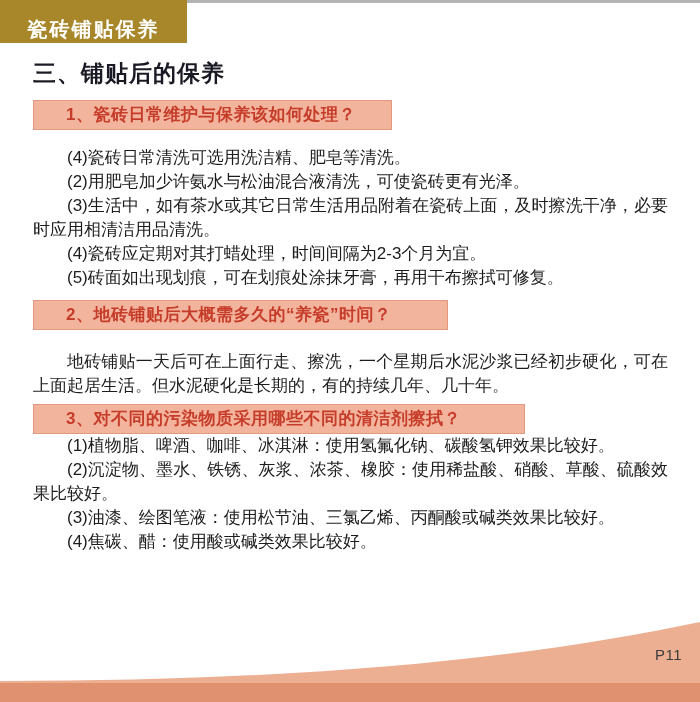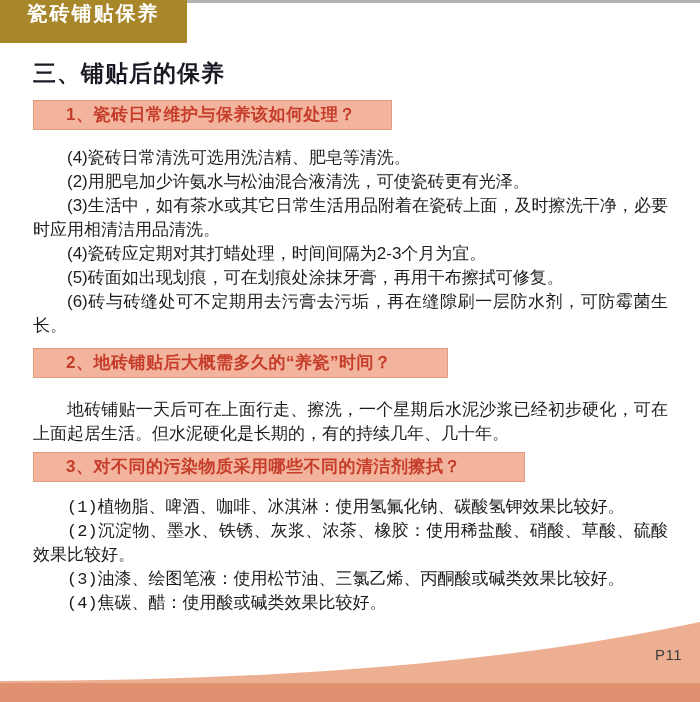--- a/index.html
+++ b/index.html
@@ -7,21 +7,21 @@
     --title-text:#1A1A24; --body-text:#1C1C1C; --top-line:#B3B3B3;
     --wave-light:#EDAF92; --wave-dark:#E09270; --page-number-text:#3C3C3C;
   }
   *{margin:0;padding:0;box-sizing:border-box;}
   html,body{width:700px;height:702px;overflow:hidden;background:#fff;
     font-family:"Liberation Sans","DejaVu Sans",sans-serif;}
   .page{position:relative;width:700px;height:702px;background:#fff;overflow:hidden;}
 
   .top-line{position:absolute;top:0;left:0;width:700px;height:3px;background:var(--top-line);z-index:1;}
   .badge{position:absolute;top:0;left:0;width:187px;height:43px;background:var(--badge-bg);
-    z-index:2;display:flex;align-items:flex-start;justify-content:center;}
+    z-index:2;display:flex;align-items:flex-end;justify-content:center;}
   .badge span{color:#fff;font-size:20px;font-weight:bold;letter-spacing:2px;}
 
   .content{position:relative;z-index:1;padding:0 32px 0 33px;}
   .page-title{margin-top:56px;line-height:34px;text-align:left;font-size:23px;font-weight:bold;
     color:var(--title-text);letter-spacing:1px;}
 
   .sec-heading{height:30px;line-height:28px;background:var(--header-bg);
     border:1px solid var(--header-border);padding-left:32px;
     color:var(--header-text);font-size:17px;font-weight:bold;letter-spacing:0.5px;}
   .hw-1{width:359px;}
@@ -29,21 +29,21 @@
   .hw-3{width:492px;}
 
   .sec-body{font-size:17px;line-height:24px;color:var(--body-text);text-align:justify;}
   .sec-body p{text-indent:2em;}
 
   #sec1 .sec-heading{margin-top:10px;}
   #sec1 .sec-body{margin-top:16px;}
   #sec2 .sec-heading{margin-top:10px;}
   #sec2 .sec-body{margin-top:20px;}
   #sec3 .sec-heading{margin-top:6px;}
-  #sec3 .sec-body{margin-top:14px;font-family:Liberation Mono, monospace;}
+  #sec3 .sec-body{}
 
   .wave{position:absolute;left:0;bottom:0;z-index:2;display:block;}
   .page-number{position:absolute;top:646px;right:18px;z-index:3;font-size:15px;
     color:var(--page-number-text);letter-spacing:0.5px;}
 </style>
 </head>
 <body>
 
 <div class="page">
 
@@ -58,21 +58,20 @@
     <div class="page-title">三、铺贴后的保养</div>
 
     <div id="sec1">
       <div class="sec-heading hw-1">1、瓷砖日常维护与保养该如何处理？</div>
       <div class="sec-body">
         <p>(4)瓷砖日常清洗可选用洗洁精、肥皂等清洗。</p>
         <p>(2)用肥皂加少许氨水与松油混合液清洗，可使瓷砖更有光泽。</p>
         <p>(3)生活中，如有茶水或其它日常生活用品附着在瓷砖上面，及时擦洗干净，必要时应用相清洁用品清洗。</p>
         <p>(4)瓷砖应定期对其打蜡处理，时间间隔为2-3个月为宜。</p>
         <p>(5)砖面如出现划痕，可在划痕处涂抹牙膏，再用干布擦拭可修复。</p>
-        <p>(6)砖与砖缝处可不定期用去污膏去污垢，再在缝隙刷一层防水剂，可防霉菌生长。</p>
       </div>
     </div>
 
     <div id="sec2">
       <div class="sec-heading hw-2">2、地砖铺贴后大概需多久的“养瓷”时间？</div>
       <div class="sec-body">
         <p>地砖铺贴一天后可在上面行走、擦洗，一个星期后水泥沙浆已经初步硬化，可在上面起居生活。但水泥硬化是长期的，有的持续几年、几十年。</p>
       </div>
     </div>
 

